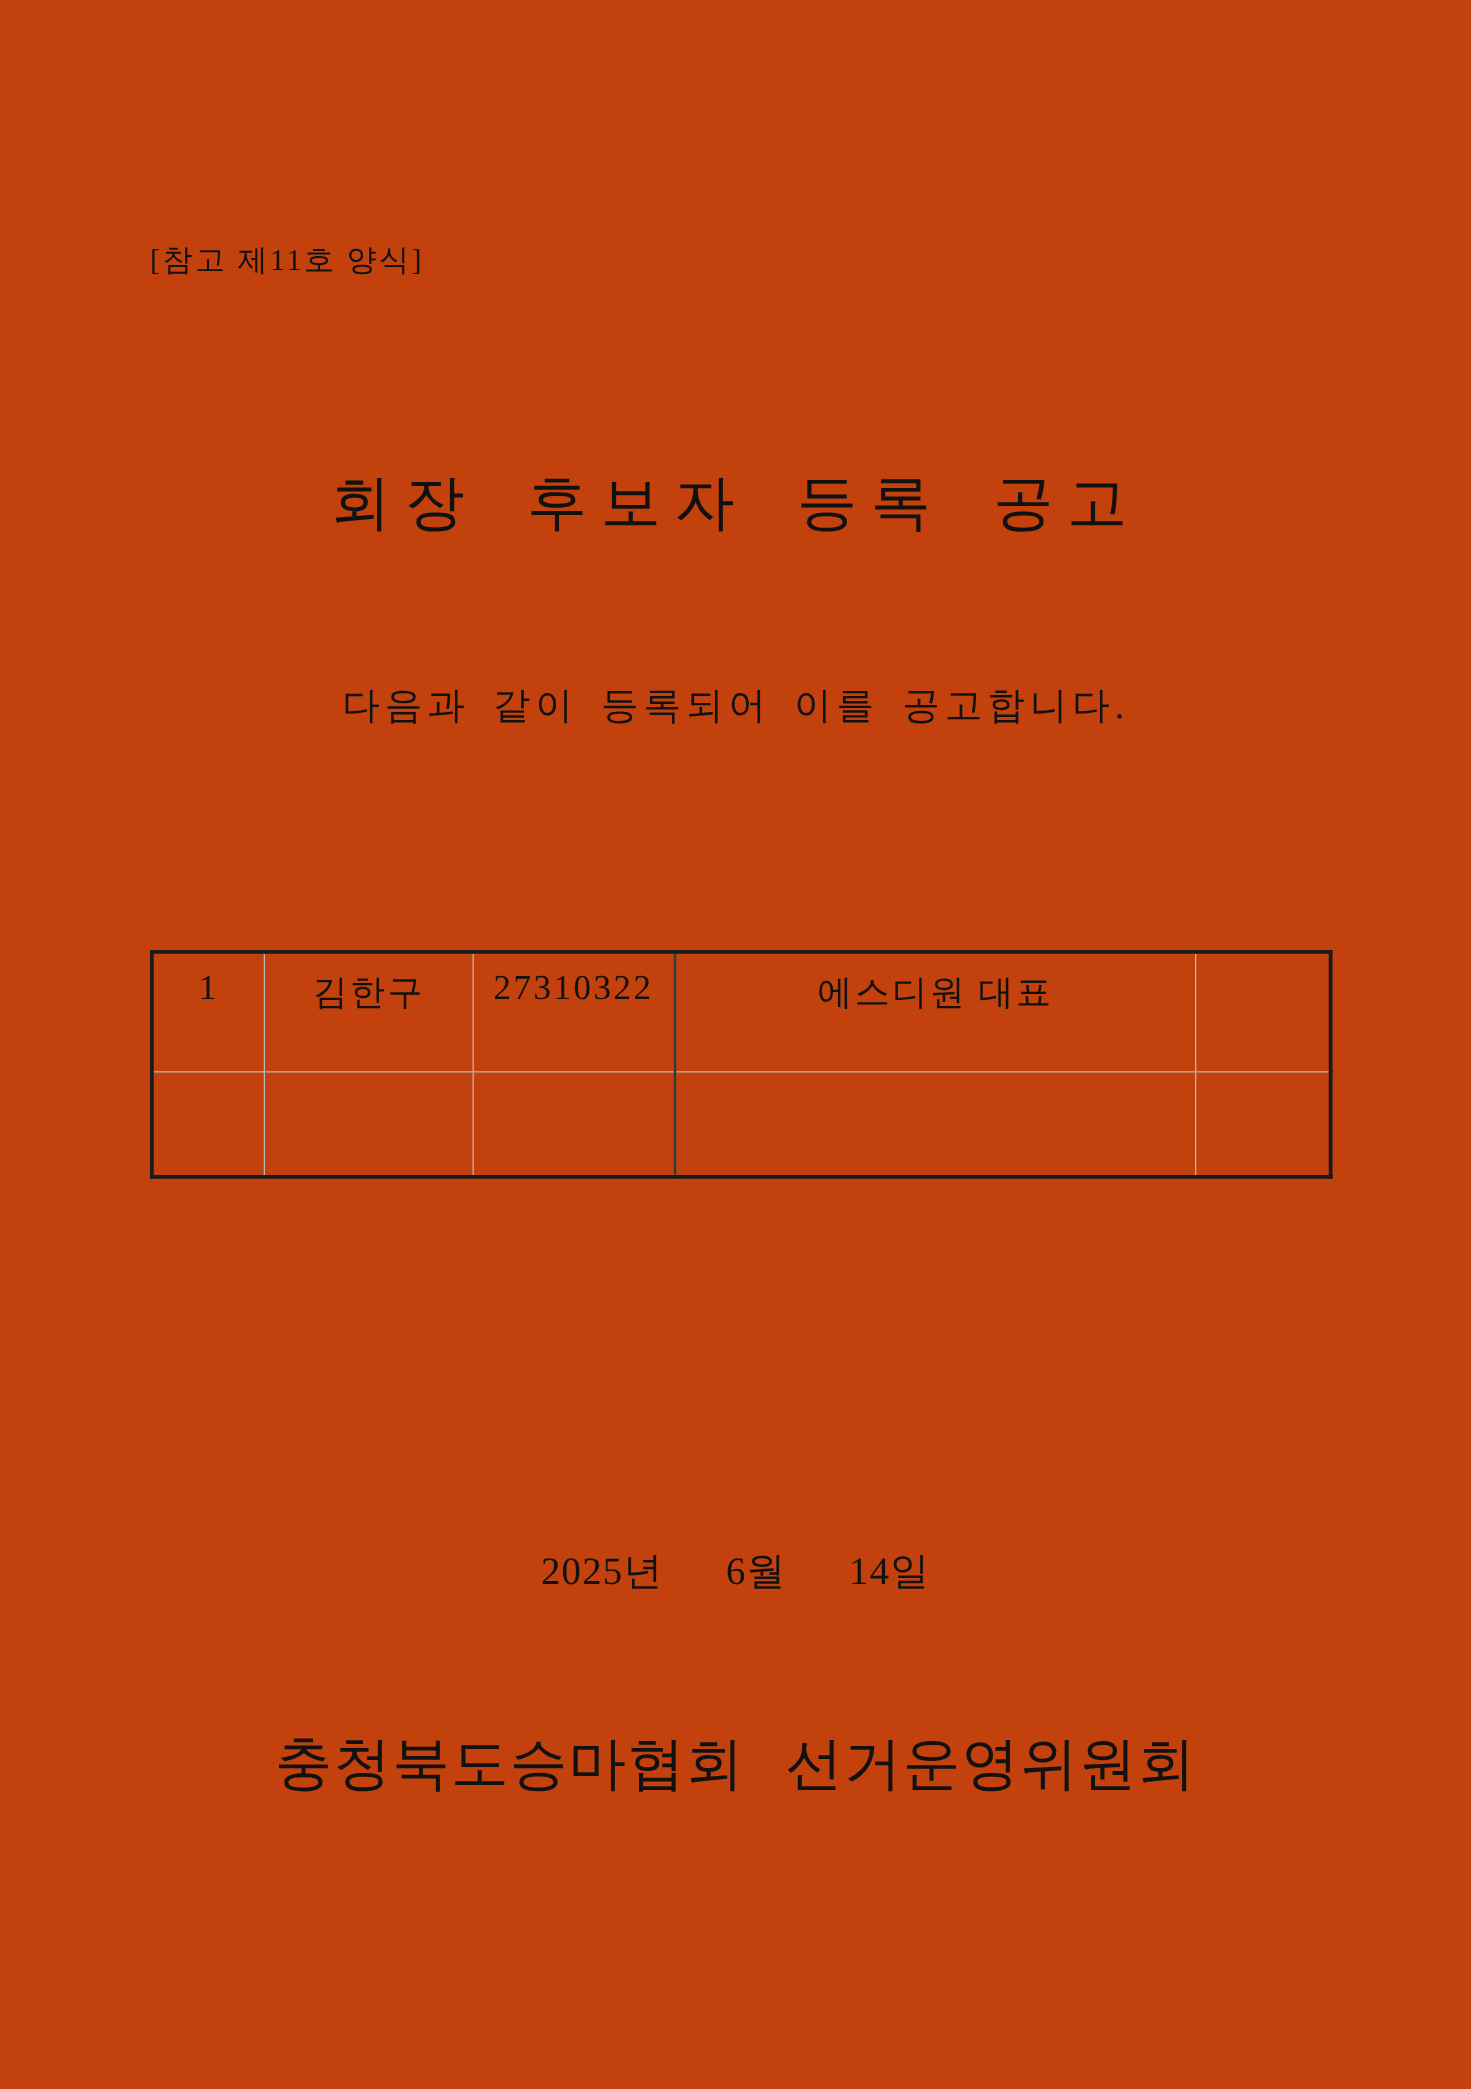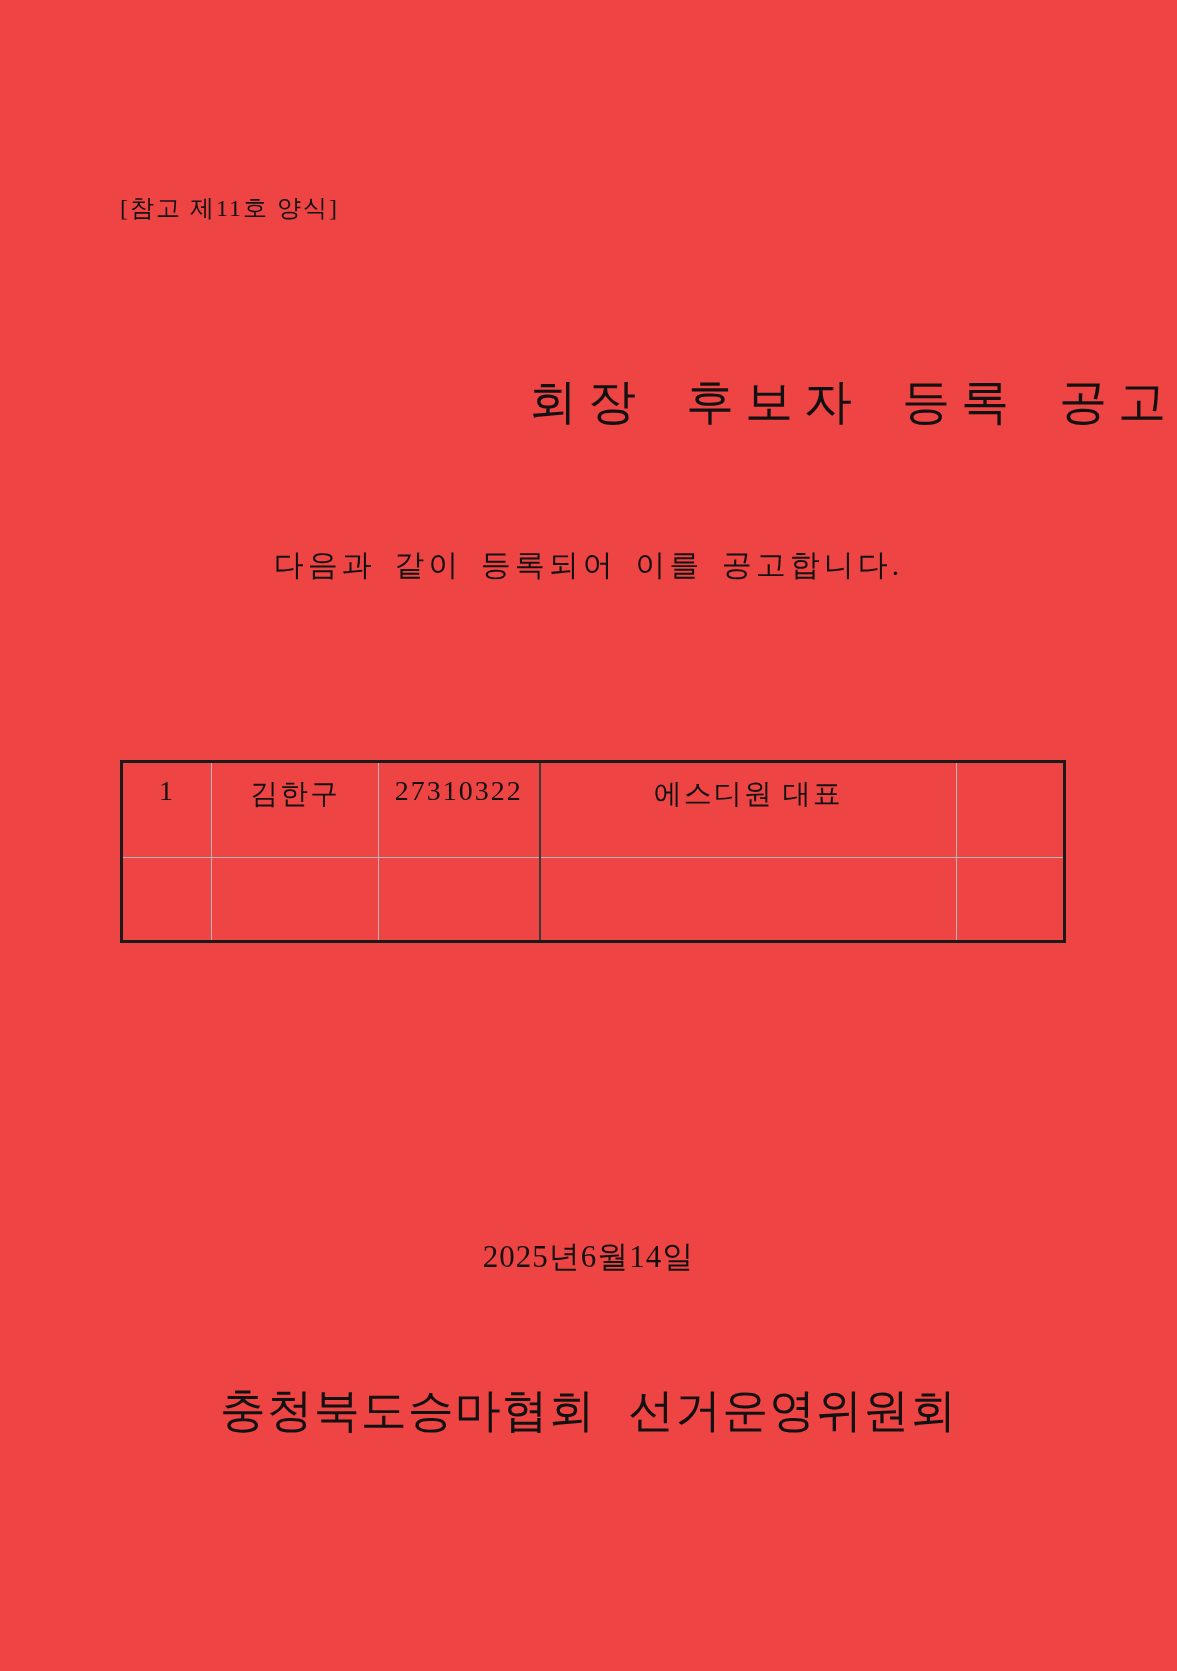--- a/index.html
+++ b/index.html
@@ -4,39 +4,39 @@
 <style>
   html, body {
     margin: 0;
     padding: 0;
     background: #ffffff;
   }
   .page {
     position: relative;
     width: 1177px;
     height: 1671px;
-    background: #ef4444;
+    background: #c2410c;
     font-family: "Liberation Serif", "DejaVu Serif", serif;
     color: #111111;
     overflow: hidden;
   }
   .form-note {
     position: absolute;
     left: 120px;
     top: 192px;
     font-size: 24px;
     letter-spacing: 2px;
     white-space: nowrap;
   }
   .doc-title {
     position: absolute;
     left: 0;
     top: 370px;
     width: 100%;
-    text-align: right;
+    text-align: center;
     font-size: 48px;
     letter-spacing: 11px;
     word-spacing: 16px;
     white-space: nowrap;
   }
   .doc-body {
     position: absolute;
     left: 0;
     top: 536px;
     width: 100%;
@@ -70,20 +70,21 @@
   table.doc-table tr.header-row td { height: 82px; }
   table.doc-table tr.data-row td { height: 82px; vertical-align: top; padding-top: 12px; }
   table.doc-table tr.empty-row td { height: 82px; }
   .date-line {
     position: absolute;
     left: 0;
     top: 1236px;
     width: 100%;
     display: flex;
     justify-content: center;
+    gap: 50px;
     font-size: 31px;
     letter-spacing: 1px;
   }
   .issuer {
     position: absolute;
     left: 0;
     top: 1380px;
     width: 100%;
     text-align: center;
     font-size: 46px;

